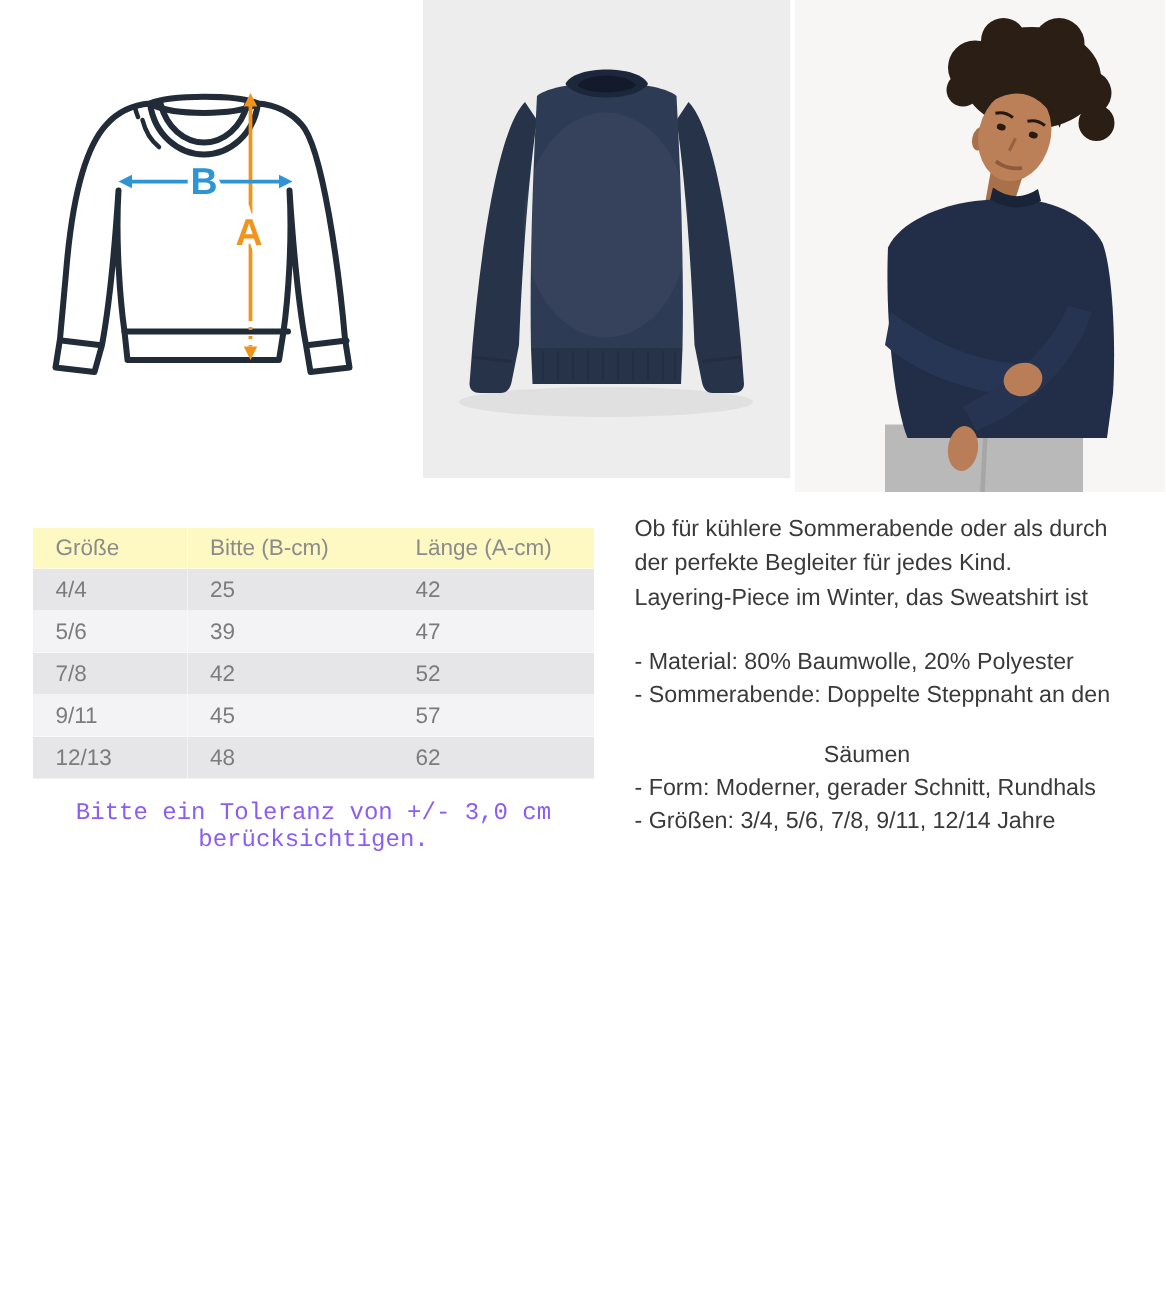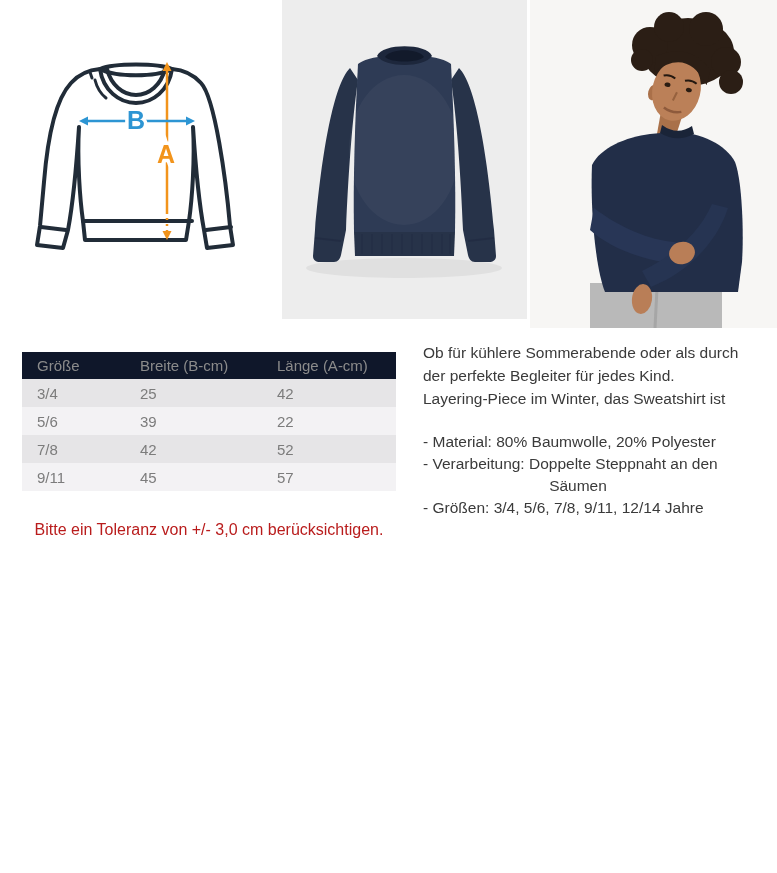--- a/index.html
+++ b/index.html
@@ -6,32 +6,32 @@
   .page{position:relative;width:777px;height:873px;background:#fff;overflow:hidden;
         font-family:"Liberation Sans",sans-serif;color:#3a3a3a;}
   .imgbox{position:absolute;top:0;}
   .box-diagram{left:0;width:282px;height:320px;}
   .box-flatlay{left:282px;width:245px;height:319px;}
   .box-model{left:530px;width:247px;height:328px;}
   
   .left-col{position:absolute;left:22px;top:352px;width:374px;}
   table.size{border-collapse:collapse;width:374px;font-size:15px;table-layout:fixed;}
   table.size th{height:27px;padding:0 0 0 15px;text-align:left;font-weight:normal;
-                background:#0f172a;color:#8b8b8b;overflow:hidden;white-space:nowrap;}
+                background:#fef9c3;color:#8b8b8b;overflow:hidden;white-space:nowrap;}
   table.size td{height:28px;padding:0 0 0 15px;color:#7c7c7c;overflow:hidden;white-space:nowrap;}
   table.size tbody tr:nth-child(odd) td{background:#e6e5e7;}
   table.size tbody tr:nth-child(even) td{background:#f3f2f4;}
-  .tolerance{margin-top:30px;width:374px;text-align:center;font-size:16px;color:#b91c1c;}
+  .tolerance{margin-top:14px;width:374px;text-align:center;font-size:16px;color:#8b5cf6;font-family:Liberation Mono, monospace;}
   
   .right-col{position:absolute;left:423px;top:341px;width:340px;font-size:15.5px;color:#3a3a3a;}
   .line{line-height:23px;white-space:nowrap;}
   .para{margin:0 0 17px 0;}
   .para2{margin:0 0 21px 0;}
   .bullets .line{line-height:22px;}
-  .cont{width:310px;text-align:center;line-height:22px;white-space:nowrap;}
+  .cont{width:310px;text-align:center;line-height:22px;white-space:nowrap;margin-top:18px;}
   svg{display:block;}
 </style>
 </head>
 <body>
 
 <div class="page">
 
   <div class="imgbox box-diagram">
     <svg width="282" height="320" viewBox="0 0 282 320">
       <g stroke="#212c38" stroke-width="4" fill="#ffffff" stroke-linejoin="round" stroke-linecap="round">
@@ -146,57 +146,63 @@
   <div class="left-col">
     <table class="size">
       <colgroup>
           <col style="width:103px">
           <col style="width:137px">
           <col style="width:134px">
         </colgroup>
       <thead>
         <tr>
           <th>Größe</th>
-          <th>Breite (B-cm)</th>
+          <th>Bitte (B-cm)</th>
           <th>Länge (A-cm)</th>
         </tr>
       </thead>
       <tbody>
         <tr>
-          <td>3/4</td>
+          <td>4/4</td>
           <td>25</td>
           <td>42</td>
         </tr>
         <tr>
           <td>5/6</td>
           <td>39</td>
-          <td>22</td>
+          <td>47</td>
         </tr>
         <tr>
           <td>7/8</td>
           <td>42</td>
           <td>52</td>
         </tr>
         <tr>
           <td>9/11</td>
           <td>45</td>
           <td>57</td>
+        </tr>
+        <tr>
+          <td>12/13</td>
+          <td>48</td>
+          <td>62</td>
         </tr>
       </tbody>
     </table>
     <div class="tolerance">Bitte ein Toleranz von +/- 3,0 cm berücksichtigen.</div>
   </div>
 
   <div class="right-col">
     <div class="para2">
       <div class="line">Ob für kühlere Sommerabende oder als durch</div>
       <div class="line">der perfekte Begleiter für jedes Kind.</div>
       <div class="line">Layering-Piece im Winter, das Sweatshirt ist</div>
     </div>
     <div class="bullets">
       <div class="line">- Material: 80% Baumwolle, 20% Polyester</div>
-      <div class="line">- Verarbeitung: Doppelte Steppnaht an den</div>
+      <div class="line">- Sommerabende: Doppelte Steppnaht an den</div>
       <div class="cont">Säumen</div>
+      <div class="line">- Form: Moderner, gerader Schnitt, Rundhals</div>
       <div class="line">- Größen: 3/4, 5/6, 7/8, 9/11, 12/14 Jahre</div>
     </div>
   </div>
 
 </div>
 
 </body></html>

